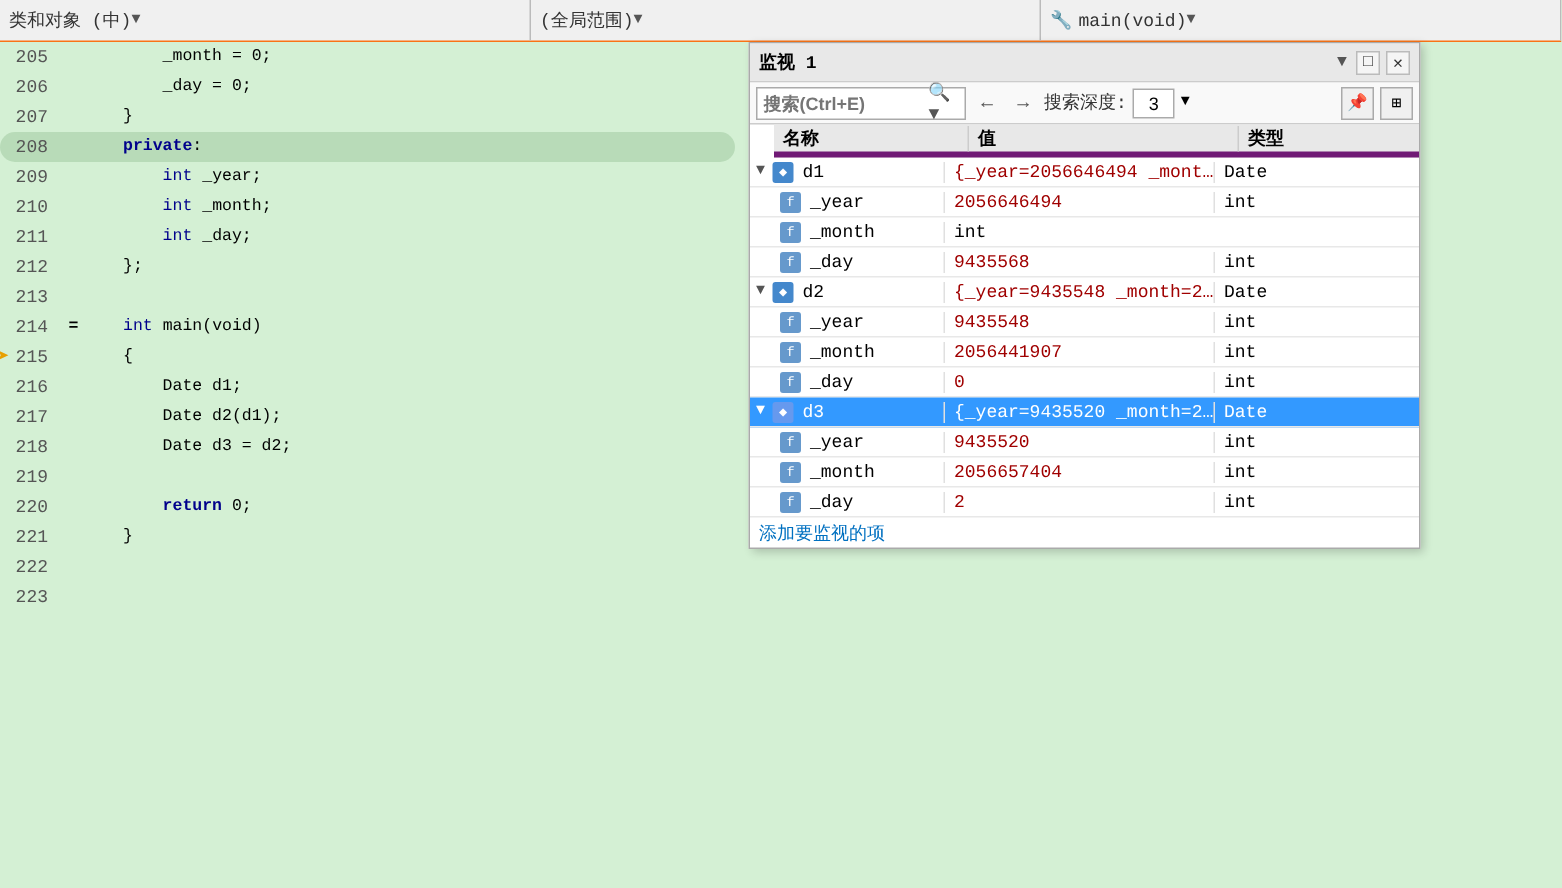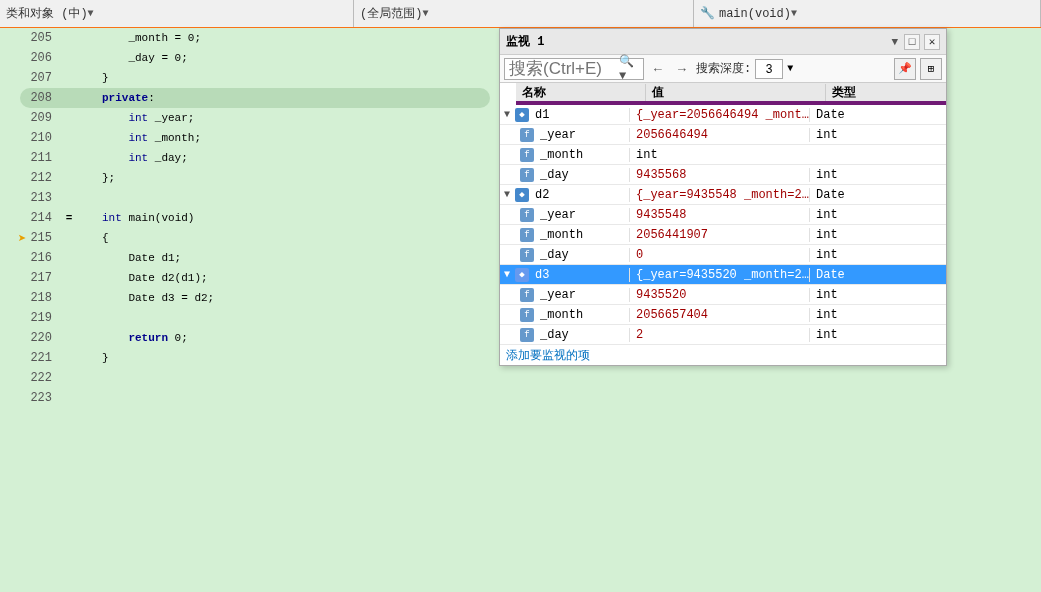--- a/index.html
+++ b/index.html
@@ -50,21 +50,20 @@
       width: 490px;
       background: #d4f0d4;
       overflow: hidden;
       position: relative;
       flex-shrink: 0;
     }
 
     .code-lines {
       display: flex;
       flex-direction: column;
-      padding-left: 20px;
     }
 
     .code-line {
       display: flex;
       height: 20px;
       align-items: center;
       position: relative;
     }
 
     .code-line.highlighted {
@@ -169,23 +168,24 @@
       border: 1px solid #aaa;
       background: #fff;
       height: 22px;
       padding: 0 4px;
       flex: 0 0 140px;
     }
 
     .search-input-container input {
       border: none;
       outline: none;
-      font-size: 17px;
+      font-size: 12px;
       width: 110px;
       background: transparent;
+      font-weight: bold;
     }
 
     .search-icon-btn {
       display: flex;
       align-items: center;
       color: #555;
       cursor: pointer;
       font-size: 12px;
     }
 

